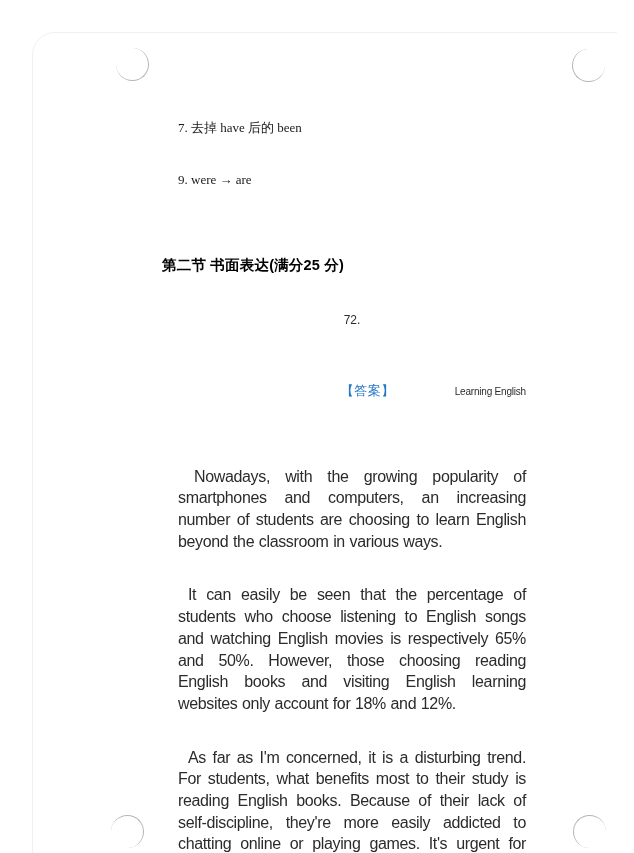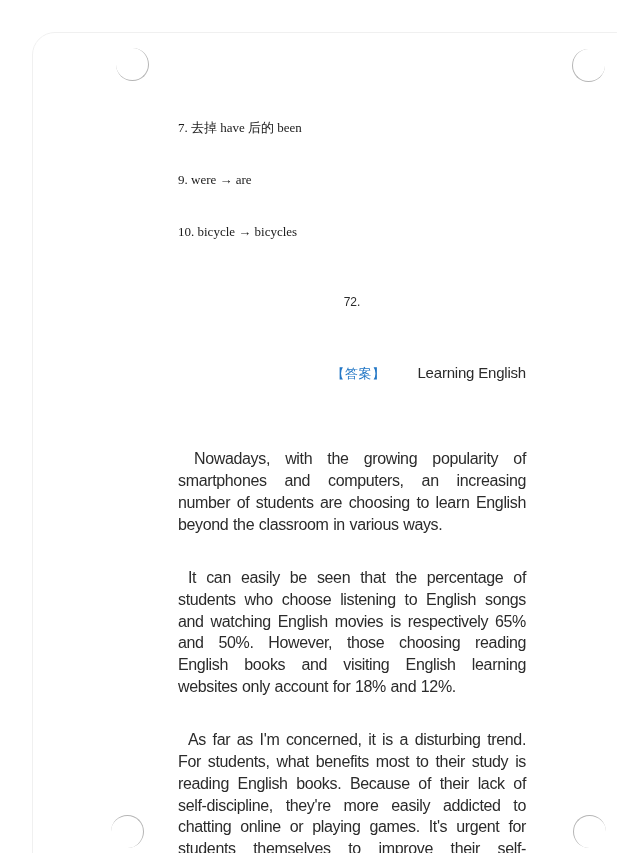--- a/index.html
+++ b/index.html
@@ -62,23 +62,24 @@
     justify-content: flex-end;
     align-items: baseline;
     line-height: 21px;
   }
   .answer-label {
     font-size: 13px;
     color: var(--answer-label-blue, #2176c5);
     letter-spacing: 0.5px;
   }
   .essay-title-right {
-    font-size: 15px;
+    font-size: 10px;
     color: var(--body-text, #2b2b2b);
     letter-spacing: -0.2px;
+    margin-left: 28px;
   }
   .essay-title-left {
     font-size: 12.5px;
     line-height: 21.7px;
     color: var(--body-text, #2b2b2b);
     letter-spacing: -0.2px;
   }
   .essay p {
     font-size: 16px;
     line-height: 21.7px;
@@ -98,23 +99,23 @@
   <div class="crop crop-tl"></div>
   <div class="crop crop-tr"></div>
   <div class="crop crop-bl"></div>
   <div class="crop crop-br"></div>
 
   <div class="content">
 
     <div>
       <div class="correction-line">7. 去掉 have 后的 been</div>
       <div class="correction-line">9. were → are</div>
-      <div class="correction-line">10. bicycle → bicycles</div>
     </div>
 
+    <div class="section-heading">第二节 书面表达(满分25 分)</div>
 
     <div class="question-number">72.</div>
 
     <div class="answer-row">
       <span class="answer-label">【答案】</span>
       <span class="essay-title-right">Learning English</span>
     </div>
 
 
     <div class="essay">

